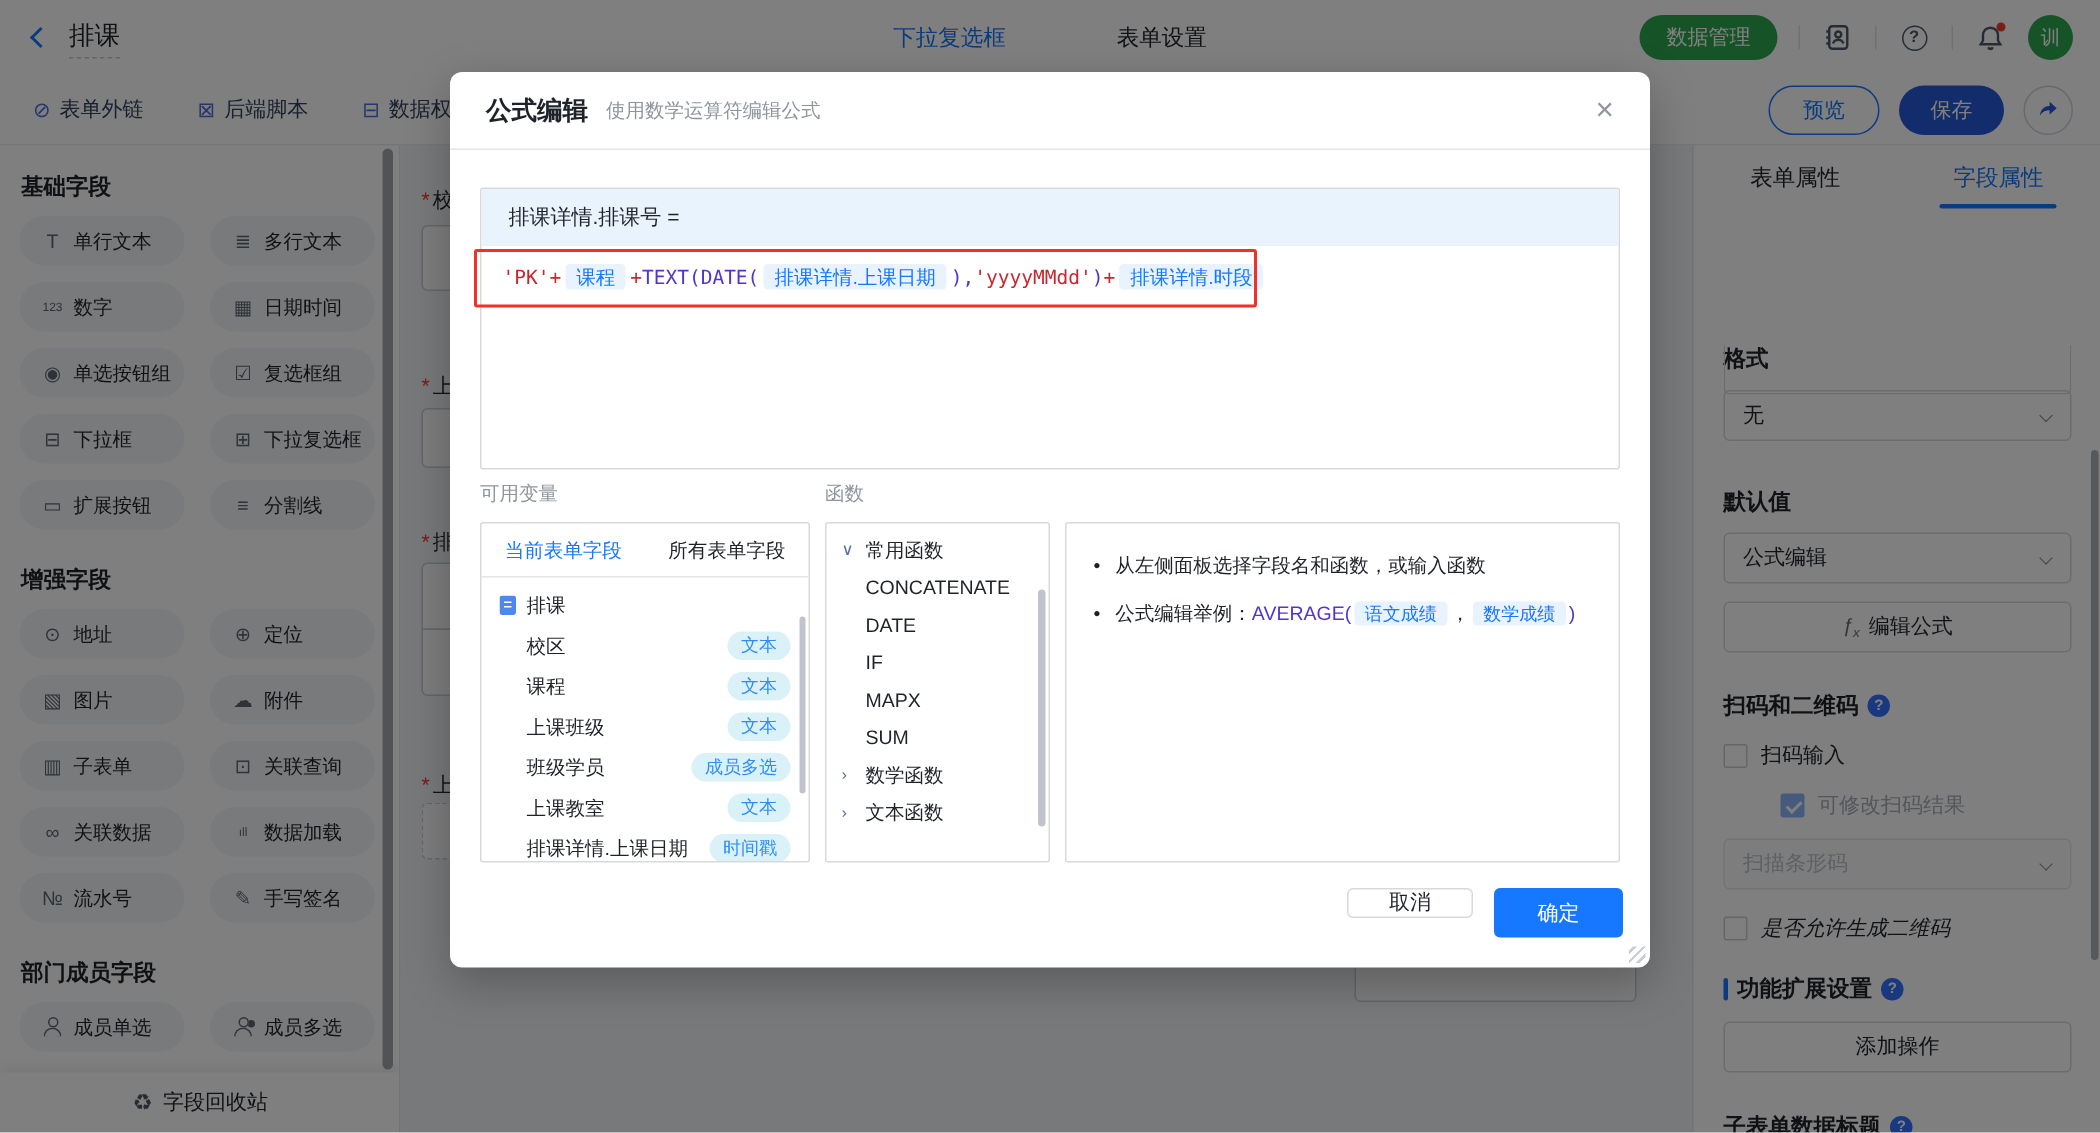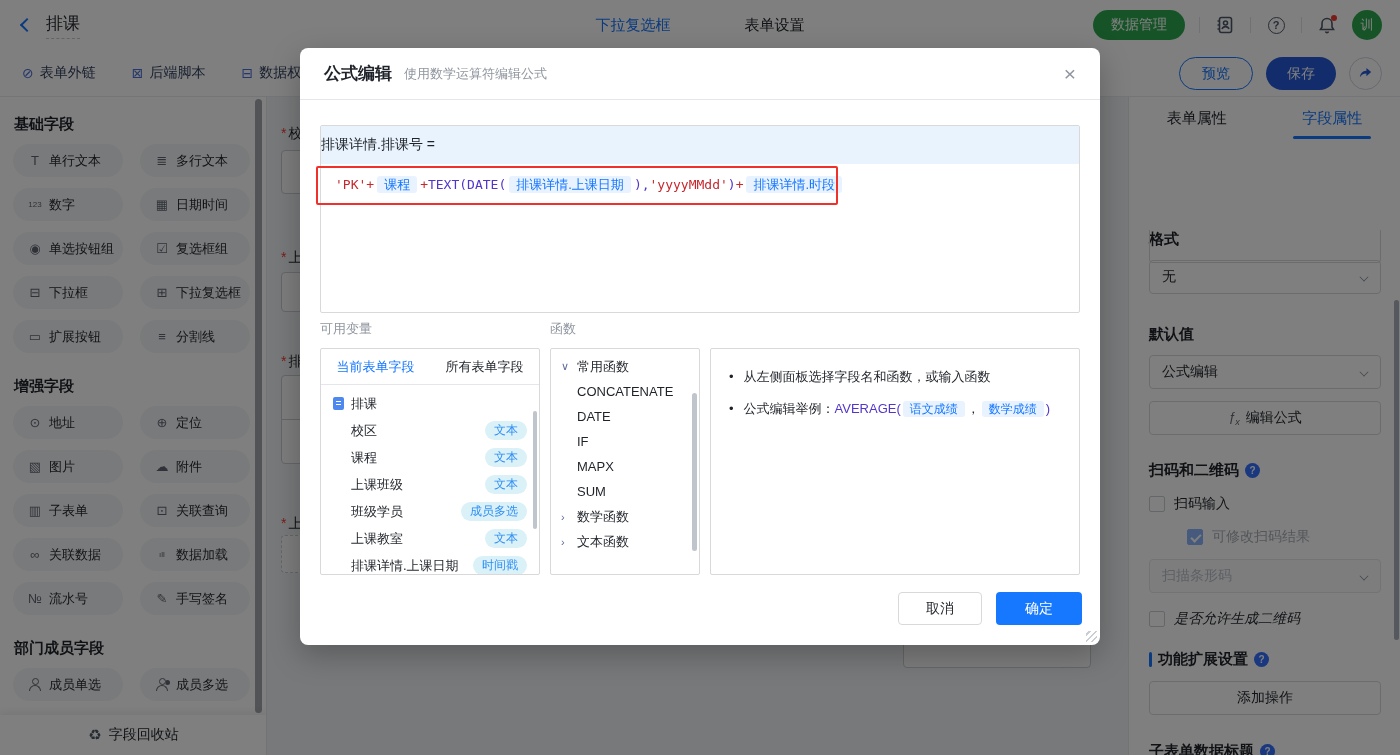--- a/index.html
+++ b/index.html
@@ -83,21 +83,21 @@
   .rp-scroll { position:absolute; right:1px; top:203px; width:5px; height:340px; background:#aab0b9; border-radius:3px; }
 
   
   .overlay { position:absolute; inset:0; background:rgba(0,0,0,.5); z-index:50; }
   .modal { position:absolute; left:300px; top:48px; width:800px; height:597px; background:#fff; border-radius:8px; box-shadow:0 10px 30px rgba(0,0,0,.25); z-index:60; }
   .m-head { height:52px; display:flex; align-items:center; padding:0 24px; border-bottom:1px solid #e5e6eb; }
   .m-title { font-size:17px; font-weight:bold; }
   .m-sub { font-size:13px; color:#8f959e; margin-left:12px; }
   .m-close { margin-left:auto; font-size:21px; color:#8f959e; cursor:pointer; line-height:1; }
   .editor { position:absolute; left:20px; top:77px; width:760px; height:188px; border:1px solid #d9d9d9; border-radius:2px; }
-  .editor-head { height:38px; background:#e9f3fd; display:flex; align-items:center; padding:0 0; font-size:14px; }
+  .editor-head { height:38px; background:#e9f3fd; display:flex; align-items:center; padding:0 18px; font-size:14px; }
   .editor-body { padding:12px 14px; font-family:"DejaVu Sans Mono","Liberation Mono",monospace; font-size:13px; }
   .tok-op,.tok-string { color:var(--literal); }
   .tok-func { color:var(--funcc); }
   .tok-field { background:var(--chip-bg); color:var(--accent); border-radius:3px; padding:1px 7px; margin:0 3px; font-size:13px; font-family:"Liberation Sans","DejaVu Sans",sans-serif; }
   .red-box { position:absolute; left:16px; top:118px; width:522px; height:39px; border:2px solid #f0302b; border-radius:2px; pointer-events:none; }
   .col-label { position:absolute; font-size:13px; color:#8f959e; top:272px; }
   .panel-box { position:absolute; top:300px; height:227px; border:1px solid #d9d9d9; border-radius:2px; overflow:hidden; background:#fff; }
   .vars-box { left:20px; width:220px; }
   .vtabs { height:36px; display:flex; border-bottom:1px solid #e5e6eb; font-size:13px; }
   .vtab { flex:1; display:flex; align-items:center; justify-content:center; cursor:pointer; }
@@ -117,21 +117,21 @@
   .flist { padding:5px 0; }
   .frow { height:25px; display:flex; align-items:center; padding:0 10px; gap:6px; font-size:13px; cursor:pointer; }
   .frow .caret { color:#5c6b9e; font-size:11px; width:10px; flex:none; }
   .frow.item { padding-left:26px; }
   .fscroll { position:absolute; right:2px; top:44px; width:5px; height:158px; background:#c0c4cb; border-radius:3px; }
   .tips-box { left:410px; width:370px; padding:16px 18px; font-size:13px; line-height:24px; }
   .tip-row { display:flex; gap:10px; margin-bottom:8px; }
   .tip-dot { flex:none; }
   .tips-box .tok-field { font-size:12px; margin:0 2px; }
   .m-footer { position:absolute; right:18px; bottom:20px; display:flex; gap:14px; }
-  .btn-cancel { width:84px; height:33px; border:1px solid #d9d9d9; border-radius:4px; background:#fff; font-size:14px; display:flex; align-items:center; justify-content:center; cursor:pointer; }
+  .btn-cancel { width:84px; height:20px; border:1px solid #d9d9d9; border-radius:4px; background:#fff; font-size:14px; display:flex; align-items:center; justify-content:center; cursor:pointer; }
   .btn-ok { width:86px; height:33px; border-radius:4px; background:var(--accent); color:#fff; font-size:14px; display:flex; align-items:center; justify-content:center; cursor:pointer; }
   .resize-corner { position:absolute; right:3px; bottom:3px; width:11px; height:11px; background:repeating-linear-gradient(-45deg,transparent 0 3px,#c9cdd4 3px 4.5px); cursor:nwse-resize; }
 </style>
 </head>
 <body>
 
 <div id="app">
 
   <div class="topbar">
     <span class="back-chev"></span>

